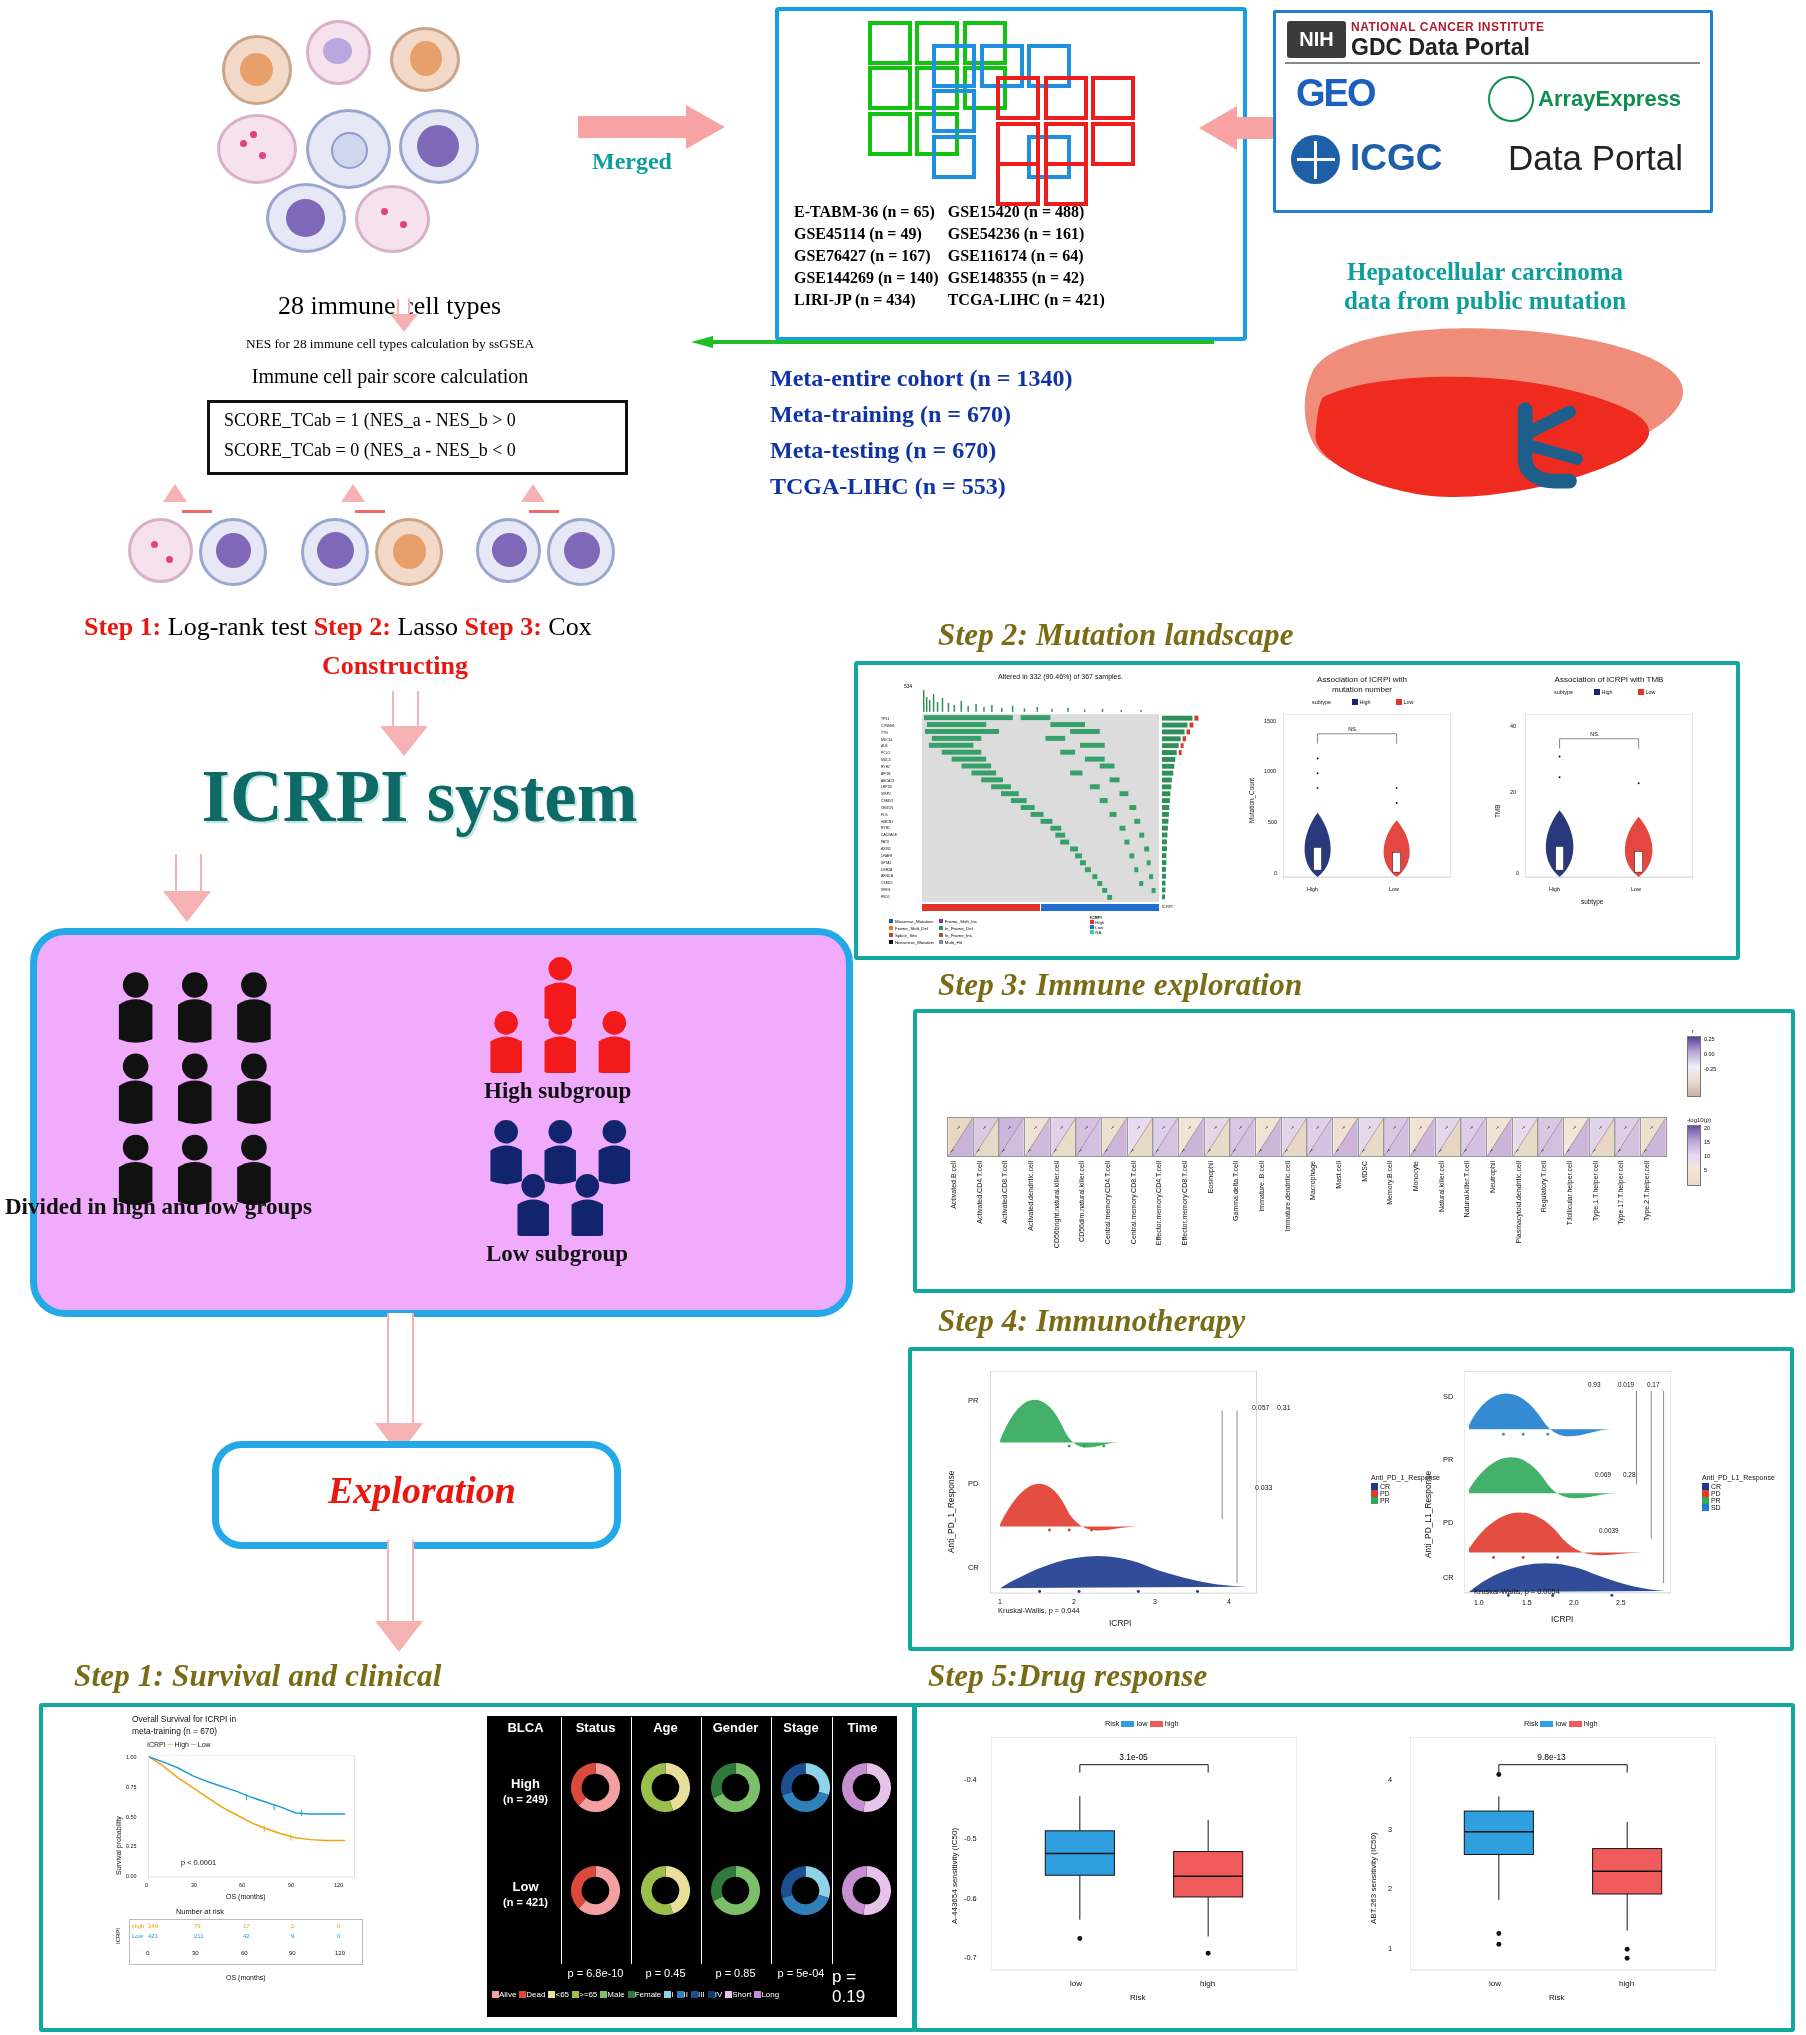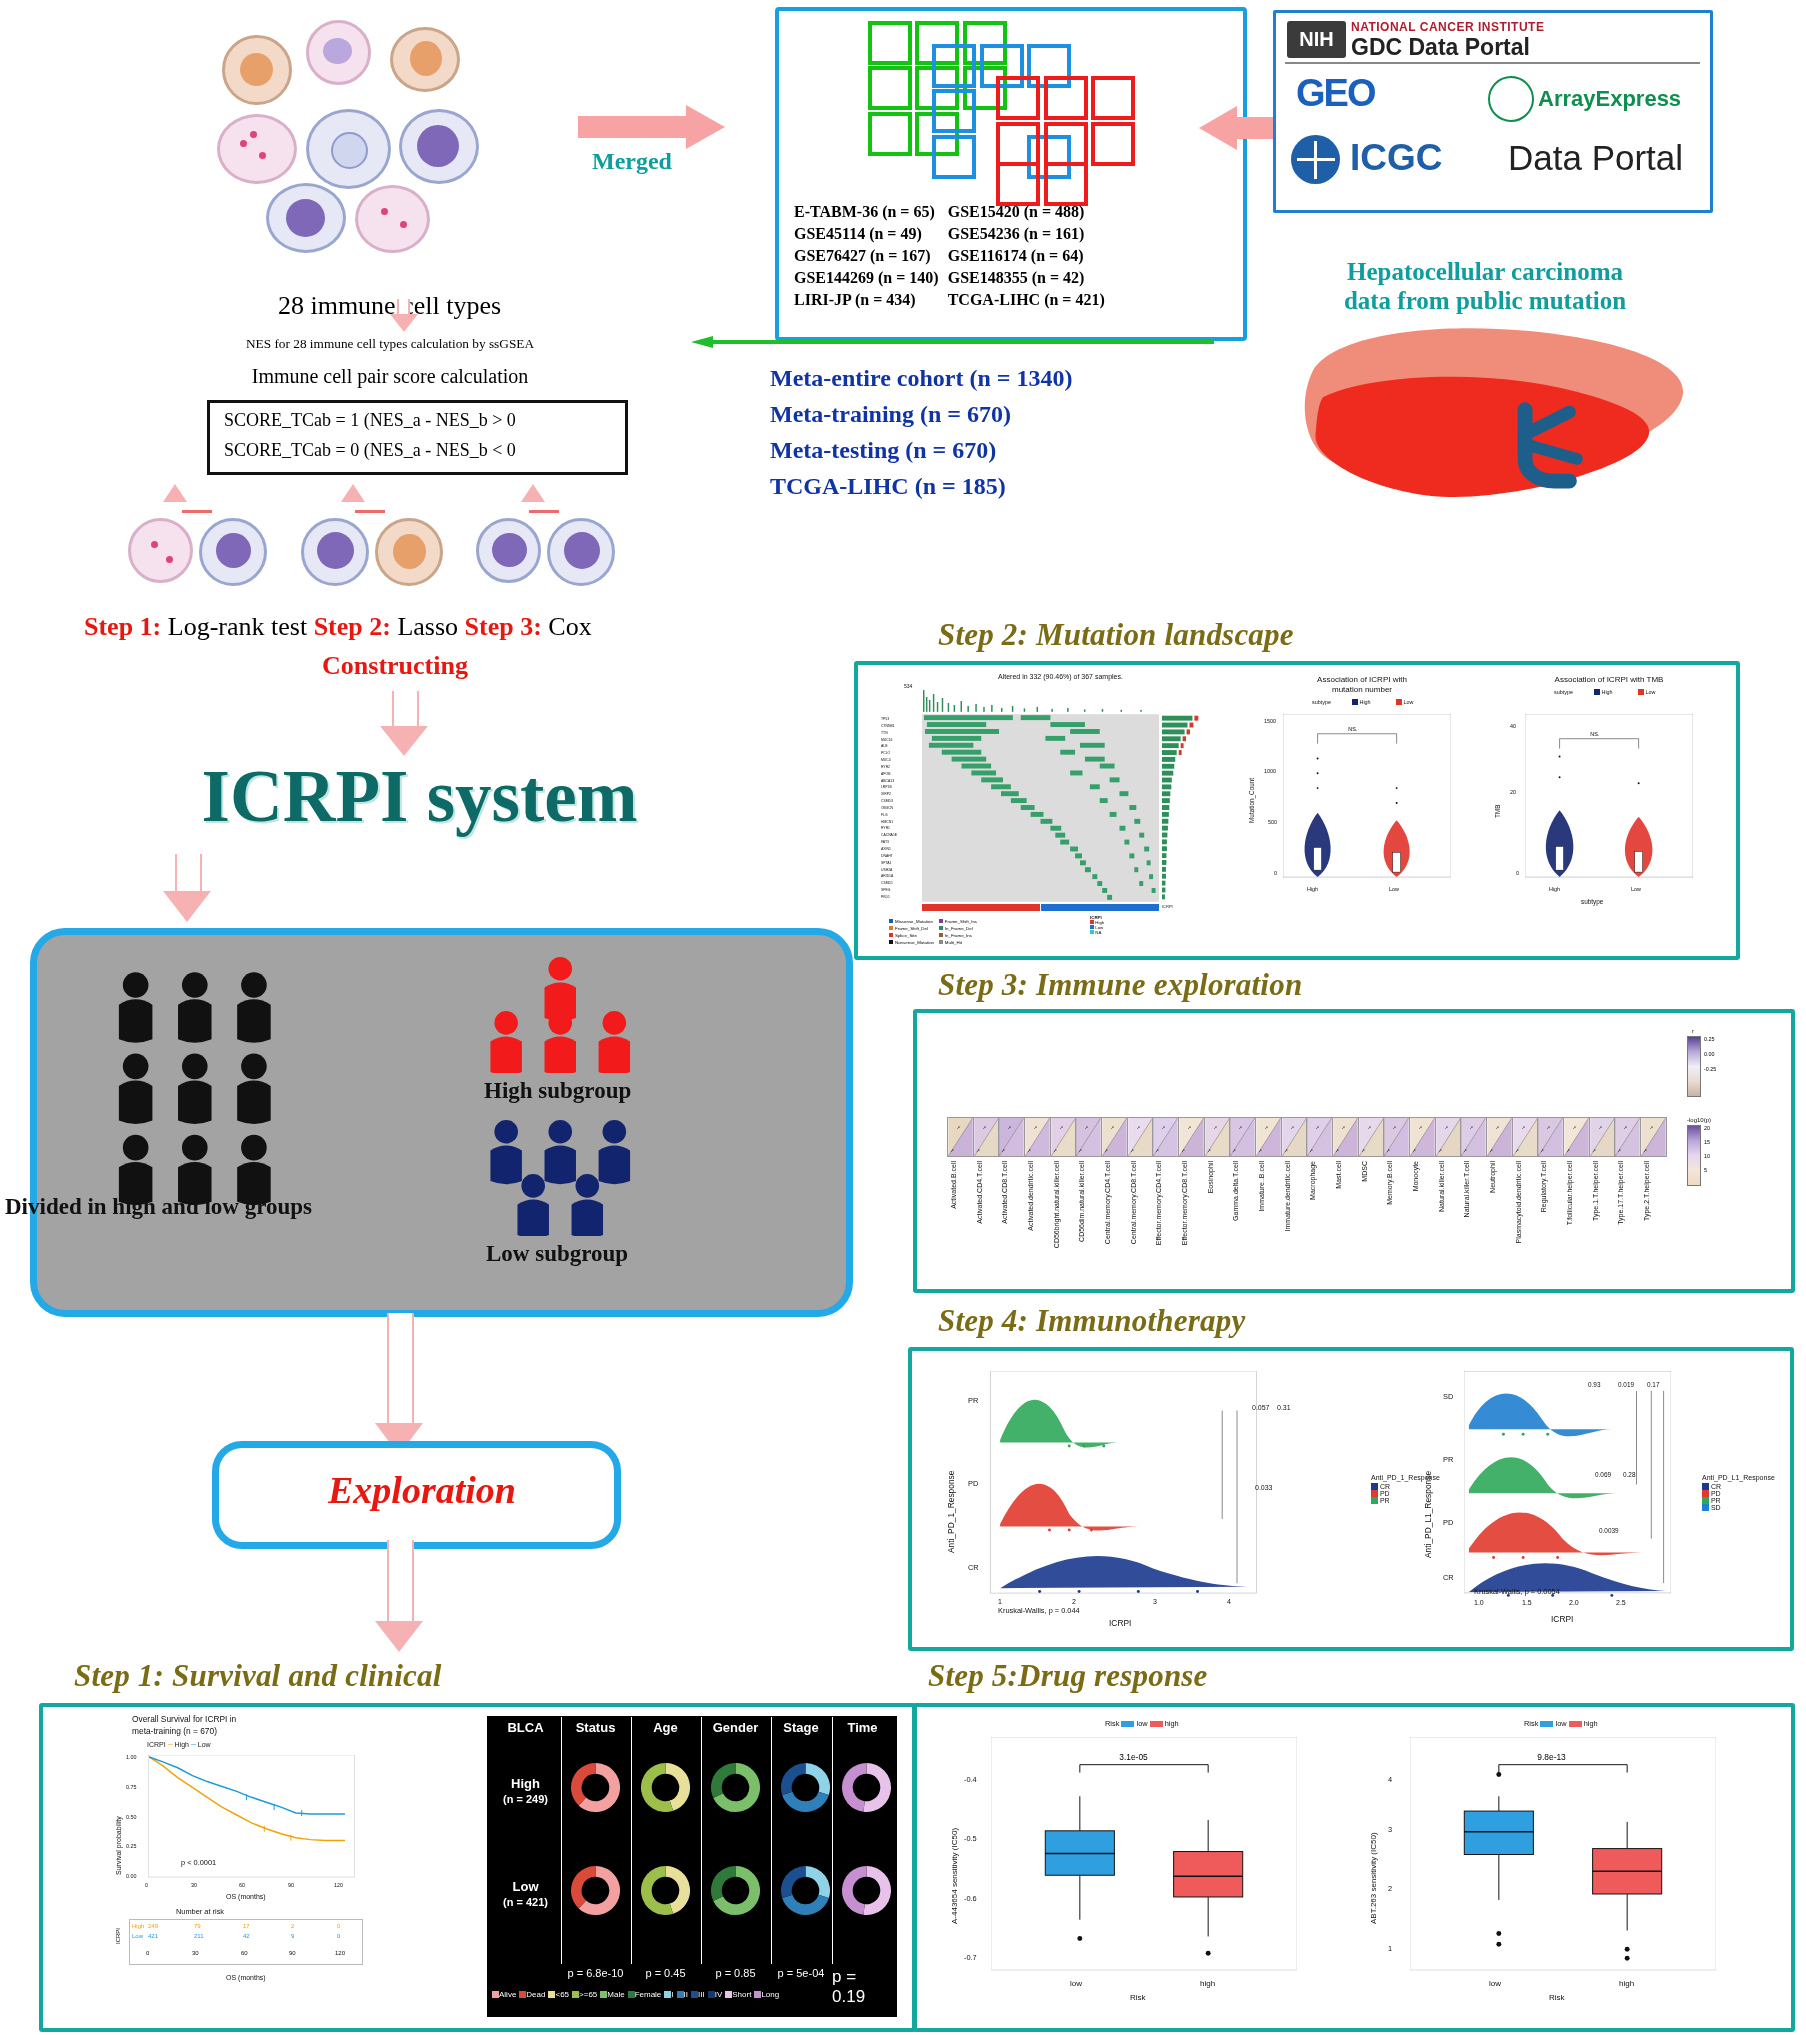--- a/index.html
+++ b/index.html
@@ -29,21 +29,21 @@
   .panel{position:absolute;border:4.4px solid #13a89e;border-radius:3px;background:#ffffff;overflow:hidden;}
 
   
   .figtitle{font-family:"Liberation Sans",sans-serif;font-size:6.4px;color:#111;text-align:center;}
   .axlab{font-family:"Liberation Sans",sans-serif;font-size:6px;color:#111;}
   .tiny{font-family:"Liberation Sans",sans-serif;font-size:4.4px;color:#111;}
   .tiny2{font-family:"Liberation Sans",sans-serif;font-size:5.4px;color:#111;}
 
   .people{position:absolute;}
 
-  .blueFrame{position:absolute;border:7px solid #24a9e8;border-radius:35px;background:#a3a3a3;}
+  .blueFrame{position:absolute;border:7px solid #24a9e8;border-radius:35px;background:#f0abfc;}
 
   .downArrow{position:absolute;}
   .downArrow .shaft{position:absolute;background:#fff;border-left:2.5px solid #f6b2b2;border-right:2.5px solid #f6b2b2;}
   .downArrow .tip{position:absolute;width:0;height:0;}
 
   .dbbox{position:absolute;border:3.5px solid #1f7fd0;background:#fff;border-radius:2px;}
 
   table.tabs{border-collapse:collapse;}
 </style>
 </head>
@@ -228,21 +228,21 @@
 
 <div class="abs" style="left:691px;top:336px;width:523px;height:11px;">
   <div class="abs" style="left:20px;top:4px;width:503px;height:3.5px;background:#1fbf2a;"></div>
   <div class="abs" style="left:0px;top:0px;width:0;height:0;border-top:6px solid transparent;border-bottom:6px solid transparent;border-right:22px solid #1fbf2a;"></div>
 </div>
 
 <div class="abs bold navy" style="left:770px;top:360px;font-size:24px;line-height:36px;">
   <div>Meta-entire cohort (n = 1340)</div>
   <div>Meta-training (n = 670)</div>
   <div>Meta-testing (n = 670)</div>
-  <div>TCGA-LIHC (n = 185)</div>
+  <div>TCGA-LIHC (n = 553)</div>
 </div>
 
 <div class="abs" style="left:84px;top:612px;width:765px;font-size:26px;">
   <span class="bold red">Step 1:</span>
   <span>Log-rank test</span>
   <span class="bold red">Step 2:</span>
   <span>Lasso</span>
   <span class="bold red">Step 3:</span>
   <span>Cox</span>
 </div>

